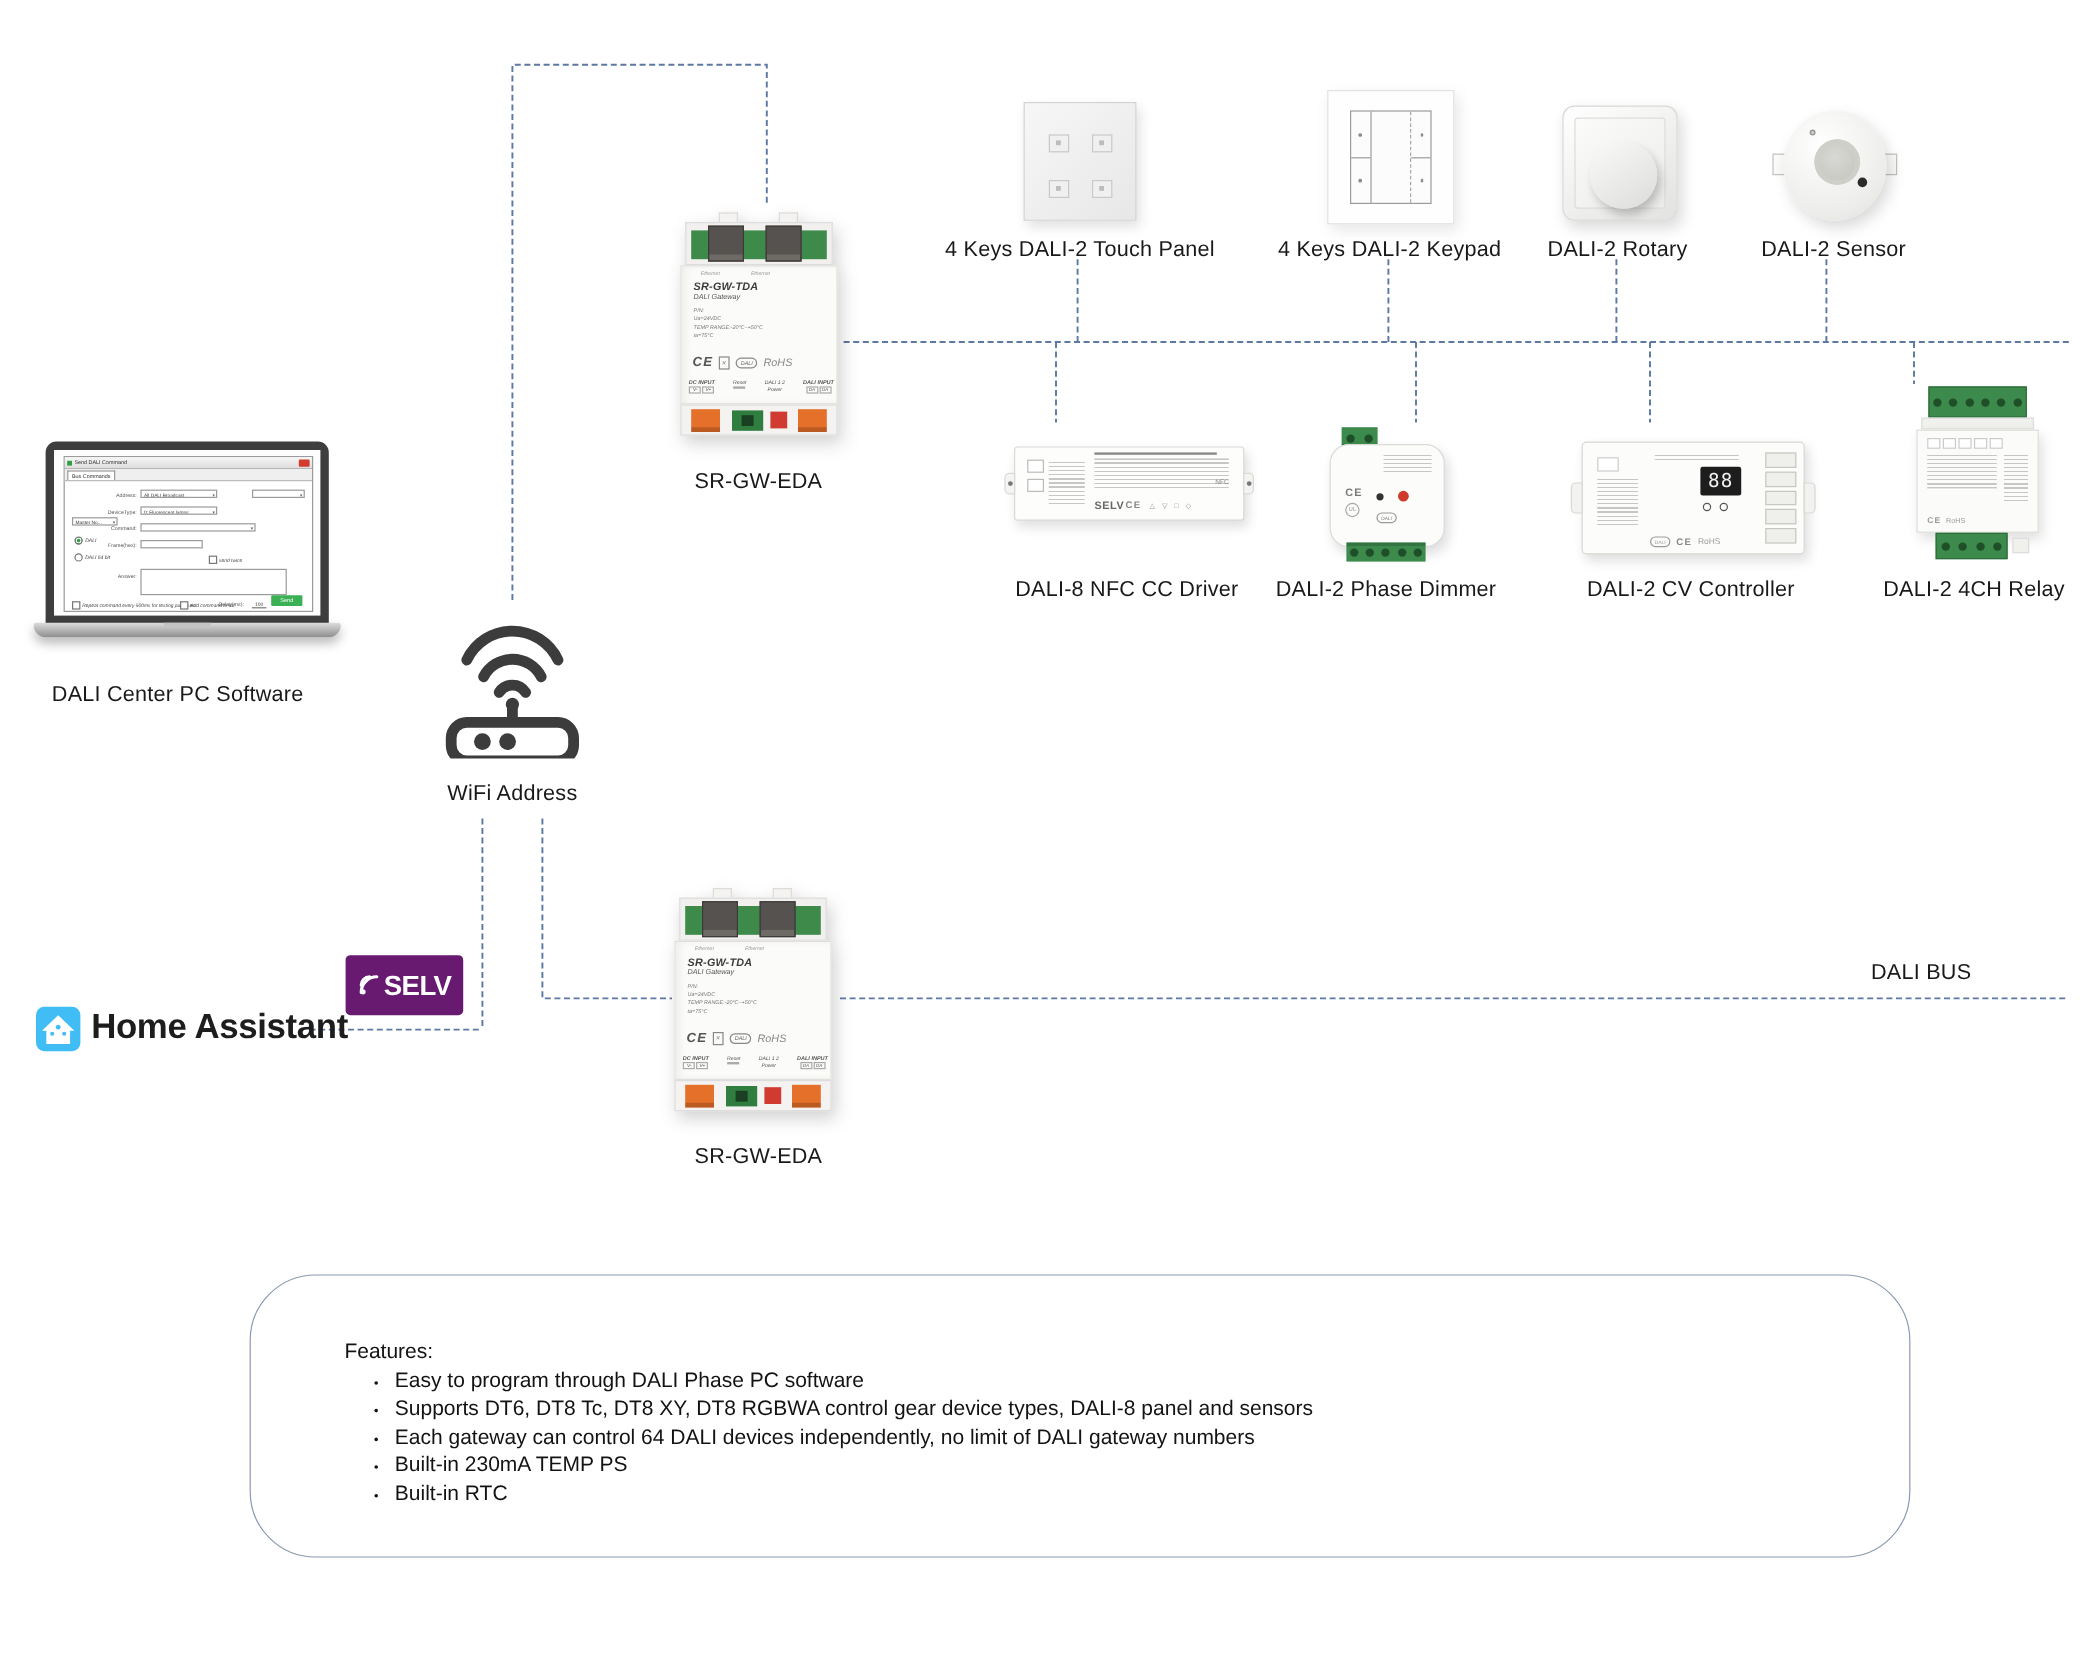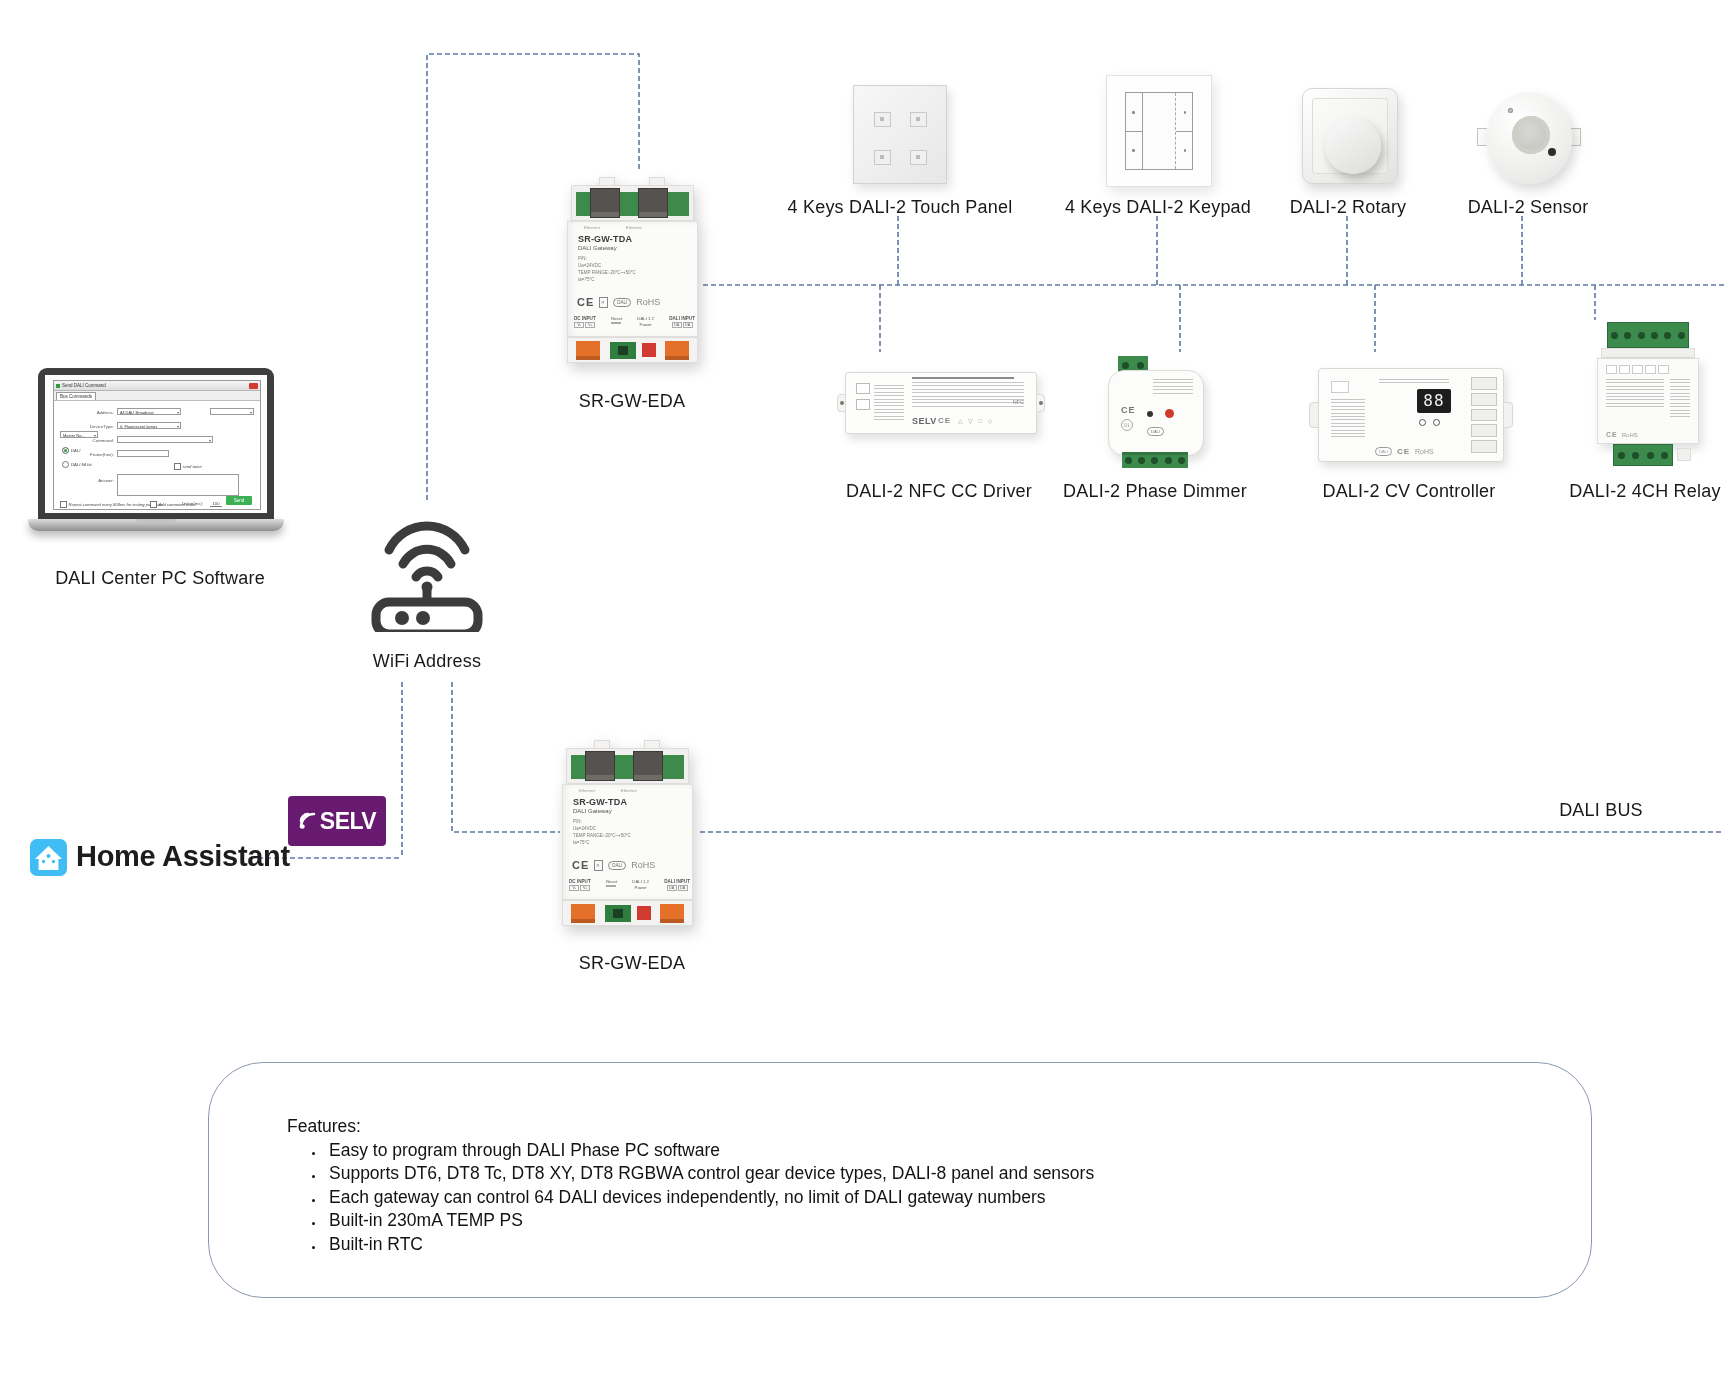--- a/index.html
+++ b/index.html
@@ -48,21 +48,21 @@
   .gw-a{left:565px;top:177px;}
   .gw-b{left:560px;top:740px;}
   .gw-tab{position:absolute;top:0;width:16px;height:9px;background:#f4f3f1;border:1px solid #dcdbd8;border-bottom:none;box-sizing:border-box;}
   .gw-tab.t1{left:34px;} .gw-tab.t2{left:84px;}
   .gw-ports{position:absolute;left:6px;top:8px;width:123px;height:36px;background:#f1f0ee;border:1px solid #ddd;box-sizing:border-box;}
   .gw-pcb{position:absolute;left:4px;top:6px;width:113px;height:24px;background:#3e8a4a;}
   .gw-jack{position:absolute;top:2px;width:30px;height:30px;background:#55524f;border:1px solid #3c3a38;
            box-shadow:inset 0 -5px 0 #6e6b67;box-sizing:border-box;}
   .gw-jack.j1{left:18px;} .gw-jack.j2{left:66px;}
   .gw-body{position:absolute;left:2px;top:44px;width:131px;height:116px;background:#fbfbf9;border:1px solid #e0dfdb;
-           box-shadow:inset 4px 0 6px rgba(0,0,0,.05);box-sizing:border-box;}
+           box-shadow:inset 4px 0 6px rgba(0,0,0,.05);box-sizing:border-box;font-style:italic;}
   .gw-eth{display:flex;gap:26px;margin:3px 0 0 16px;font-size:4.2px;color:#999;}
   .gw-model{font-size:9px;font-weight:bold;color:#3b3b3b;margin:4px 0 0 10px;letter-spacing:.2px;}
   .gw-type{font-size:6px;color:#555;margin:1px 0 0 10px;}
   .gw-spec{font-size:4.5px;color:#777;margin:5px 0 0 10px;line-height:1.55;}
   .gw-marks{position:absolute;left:9px;top:74px;width:115px;display:flex;align-items:center;gap:5px;}
   .gw-ce{font-size:11px;color:#555;font-weight:bold;letter-spacing:1px;}
   .gw-weee{width:7px;height:9px;border:1px solid #888;display:inline-block;position:relative;}
   .gw-weee::after{content:"✕";position:absolute;left:0.5px;top:1px;font-size:5px;color:#888;}
   .gw-dali{font-size:4.5px;border:1px solid #888;border-radius:6px;padding:0 3px;color:#666;height:7px;line-height:7px;}
   .gw-rohs{font-size:9px;color:#888;}
@@ -248,21 +248,21 @@
             <span class="f-lbl" style="left:128px;top:100px;width:26px;text-align:left">Delay(ms):</span>
             <span class="f-val" style="left:156px;top:100px;width:12px">100</span>
             <span class="sw-send" style="left:172px;top:95px;width:26px;height:9px">Send</span>
           </div>
         </div>
       </div>
     </div>
     <div class="lap-base"></div>
     <div class="lap-notch"></div>
   </div>
-  <div class="lbl" style="left:40px;top:568px;width:240px">DALI Center PC Software</div>
+  <div class="lbl" style="left:28px;top:568px;width:240px">DALI Center PC Software</div>
 
   <div class="node router">
     <svg width="134" height="134" viewBox="0 0 134 134">
       <g fill="none" stroke="#3c3c3c" stroke-width="9" stroke-linecap="round">
         <path d="M 29 52 A 42 42 0 0 1 105 52"></path>
         <path d="M 43 66 A 27 27 0 0 1 91 66"></path>
         <path d="M 56 79 A 13 13 0 0 1 78 79"></path>
         <line x1="67" y1="92" x2="67" y2="106"></line>
         <rect x="16" y="104" width="102" height="32" rx="13" fill="#fff"></rect>
       </g>
@@ -378,21 +378,21 @@
     <div class="nfc-model"></div>
     <div class="ftxt" style="left:66px;top:9px;width:112px;height:26px"></div>
     <div class="nfc-box" style="left:10px;top:10px;width:12px;height:9px"></div>
     <div class="nfc-box" style="left:10px;top:26px;width:12px;height:9px"></div>
     <div class="ftxt" style="left:28px;top:12px;width:30px;height:36px"></div>
     <span class="nfc-selv">SELV</span>
     <span class="nfc-ce">CE</span>
     <span class="nfc-glyphs">△ ▽ □ ◇</span>
     <span class="nfc-nfc">NFC</span>
   </div>
-  <div class="lbl" style="left:829px;top:481px;width:220px">DALI-2 NFC CC Driver</div>
+  <div class="lbl" style="left:829px;top:481px;width:220px">DALI-8 NFC CC Driver</div>
 
   <div class="node dimmer">
     <div class="dm-termtop">
         <span class="screw"></span>
         <span class="screw"></span>
       </div>
     <div class="dm-body">
       <div class="ftxt" style="left:44px;top:8px;width:40px;height:16px"></div>
       <span class="dm-ce">CE</span>
       <span class="dm-ul">UL</span>

